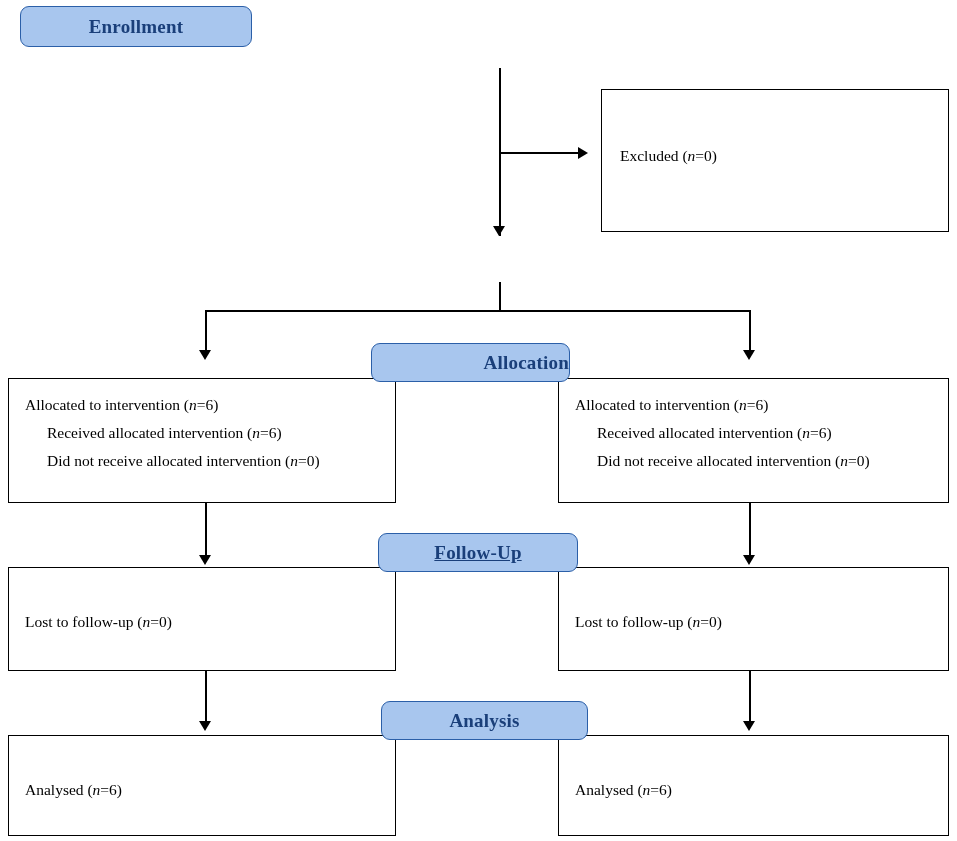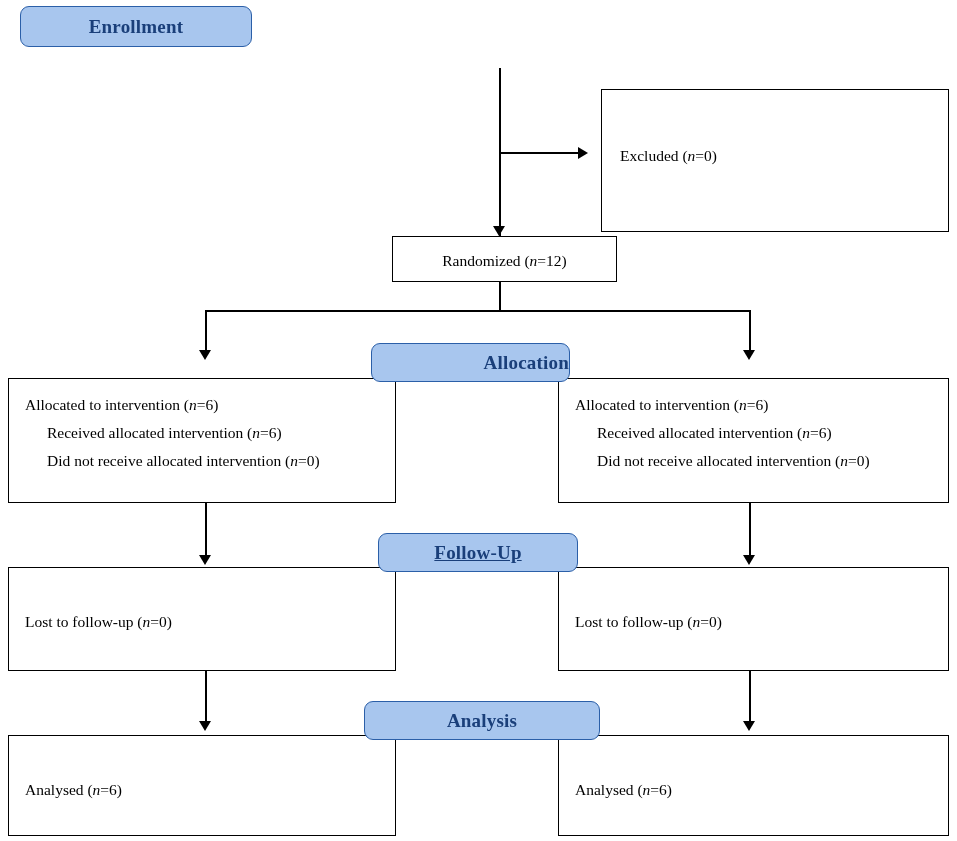--- a/index.html
+++ b/index.html
@@ -89,23 +89,20 @@
   <div class="line vline" style="left:499px; top:68px; height:168px;"></div>
   <div class="arrow-down" style="left:493px; top:226px;"></div>
 
   <div class="line hline" style="left:499px; top:152px; width:80px;"></div>
   <div class="arrow-right" style="left:578px; top:147px;"></div>
 
   <div class="box" style="left:589px; top:89px; width:348px; height:143px;margin-left:12px;">
     <div class="txt" style="left:18px; top:54px;">Excluded (<em class="n">n</em>=0)</div>
   </div>
 
-  <div class="box" style="left:392px; top:236px; width:225px; height:46px;">
-    <div class="txt center-txt" style="top:12px;">Randomized (<em class="n">n</em>=12)</div>
-  </div>
 
   <div class="line vline" style="left:499px; top:282px; height:29px;"></div>
   <div class="line hline" style="left:205px; top:310px; width:545px;"></div>
   <div class="line vline" style="left:205px; top:310px; height:42px;"></div>
   <div class="line vline" style="left:749px; top:310px; height:42px;"></div>
   <div class="arrow-down" style="left:199px; top:350px;"></div>
   <div class="arrow-down" style="left:743px; top:350px;"></div>
 
   <div class="stage" style="left:371px; top:343px; width:199px; height:39px; z-index:5;justify-content:flex-end;">
     <span>Allocation</span>
@@ -138,21 +135,21 @@
 
   <div class="box" style="left:558px; top:567px; width:391px; height:104px;">
     <div class="txt" style="left:16px; top:42px;">Lost to follow-up (<em class="n">n</em>=0)</div>
   </div>
 
   <div class="line vline" style="left:205px; top:671px; height:52px;"></div>
   <div class="arrow-down" style="left:199px; top:721px;"></div>
   <div class="line vline" style="left:749px; top:671px; height:52px;"></div>
   <div class="arrow-down" style="left:743px; top:721px;"></div>
 
-  <div class="stage" style="left:364px; top:701px; width:236px; height:39px; z-index:5;">
+  <div class="stage" style="left:381px; top:701px; width:207px; height:39px; z-index:5;">
     <span>Analysis</span>
   </div>
 
   <div class="box" style="left:8px; top:735px; width:388px; height:101px;">
     <div class="txt" style="left:16px; top:42px;">Analysed (<em class="n">n</em>=6)</div>
   </div>
 
   <div class="box" style="left:558px; top:735px; width:391px; height:101px;">
     <div class="txt" style="left:16px; top:42px;">Analysed (<em class="n">n</em>=6)</div>
   </div>

